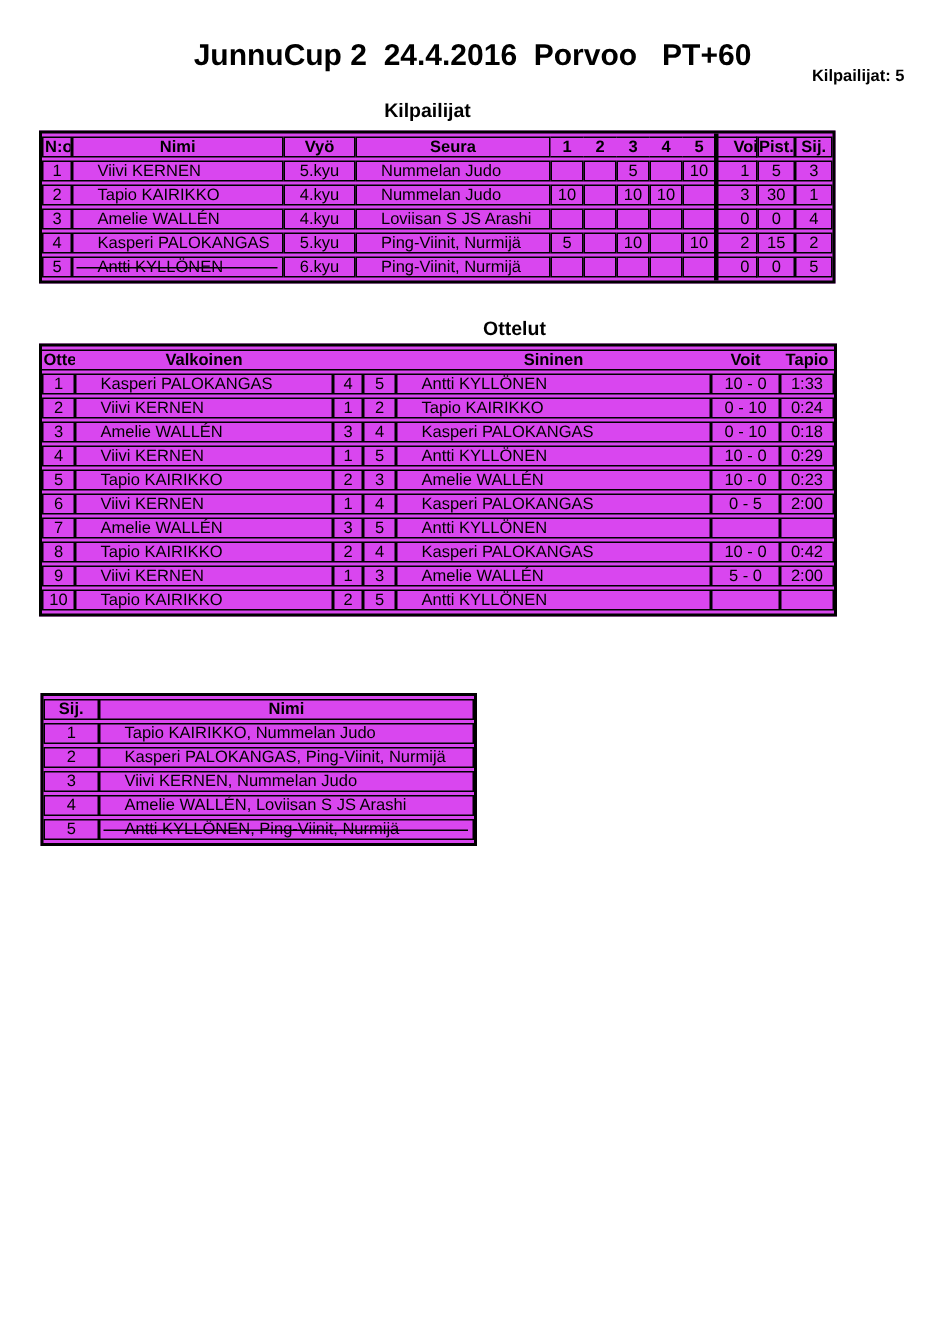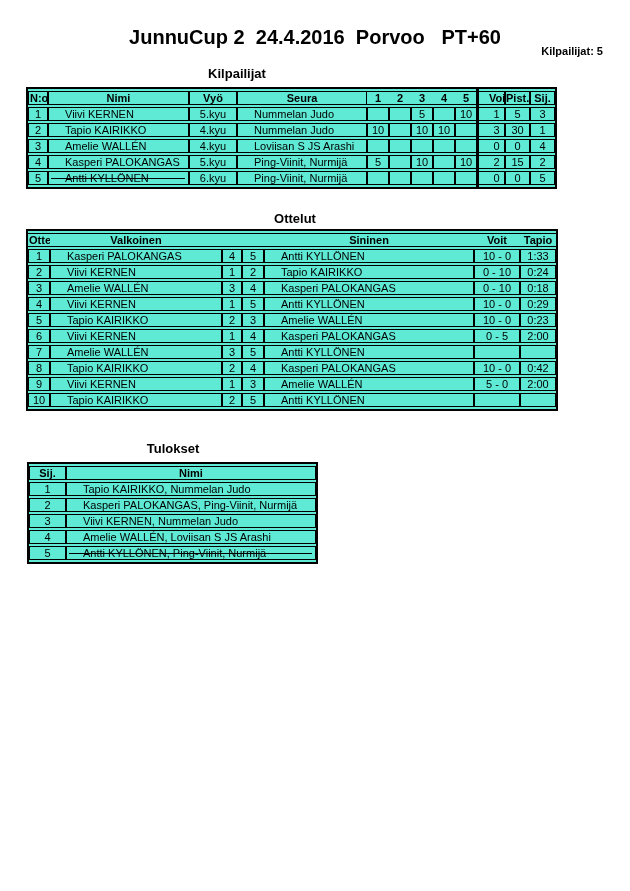--- a/index.html
+++ b/index.html
@@ -7,26 +7,26 @@
     position:relative; width:630px; height:891px; background:#fff;
     font-family:"Liberation Sans", sans-serif; color:#000; overflow:hidden;
   }
   .doc-title {
     position:absolute; top:26px; left:0; width:630px; text-align:center;
     font-size:20px; font-weight:bold; white-space:pre;
   }
   .count-label {
     position:absolute; top:45px; right:27px; font-size:11px; font-weight:bold;margin-left:40px;
   }
-  .sec-title { position:absolute; font-size:13px; font-weight:bold; text-align:center; }
+  .sec-title { position:absolute; font-size:13px; font-weight:bold; text-align:center;padding-left:48px; }
   #sec-kilpailijat { top:66px; left:0; width:474px; }
   #sec-ottelut    { top:211px; left:0; width:590px; }
   #sec-tulokset   { top:441px; left:0; width:346px; }
 
-  .twrap { position:absolute; border:2px solid #000; background:#5eead4; }
+  .twrap { position:absolute; border:2px solid #000; background:#d946ef; }
   #t1 { top:87px;  left:26px; }
   #t2 { top:229px; left:26px; }
   #t3 { top:462px; left:27px; }
 
   table { border-collapse:separate; border-spacing:0 2px; table-layout:fixed; }
   #t1 table { width:527px; }
   #t2 table { width:528px; }
   #t3 table { width:287px; }
 
   th, td {
@@ -275,21 +275,20 @@
         <td>2</td>
         <td>5</td>
         <td class="l">Antti KYLLÖNEN</td>
         <td></td>
         <td></td>
       </tr>
     </tbody>
       </table>
   </div>
 
-  <div class="sec-title" id="sec-tulokset">Tulokset</div>
 
   <div class="twrap" id="t3">
     <table>
       <colgroup>
         <col style="width:37px">
           <col style="width:250px">
       </colgroup>
       <tbody>
           <tr>
         <th>Sij.</th>

